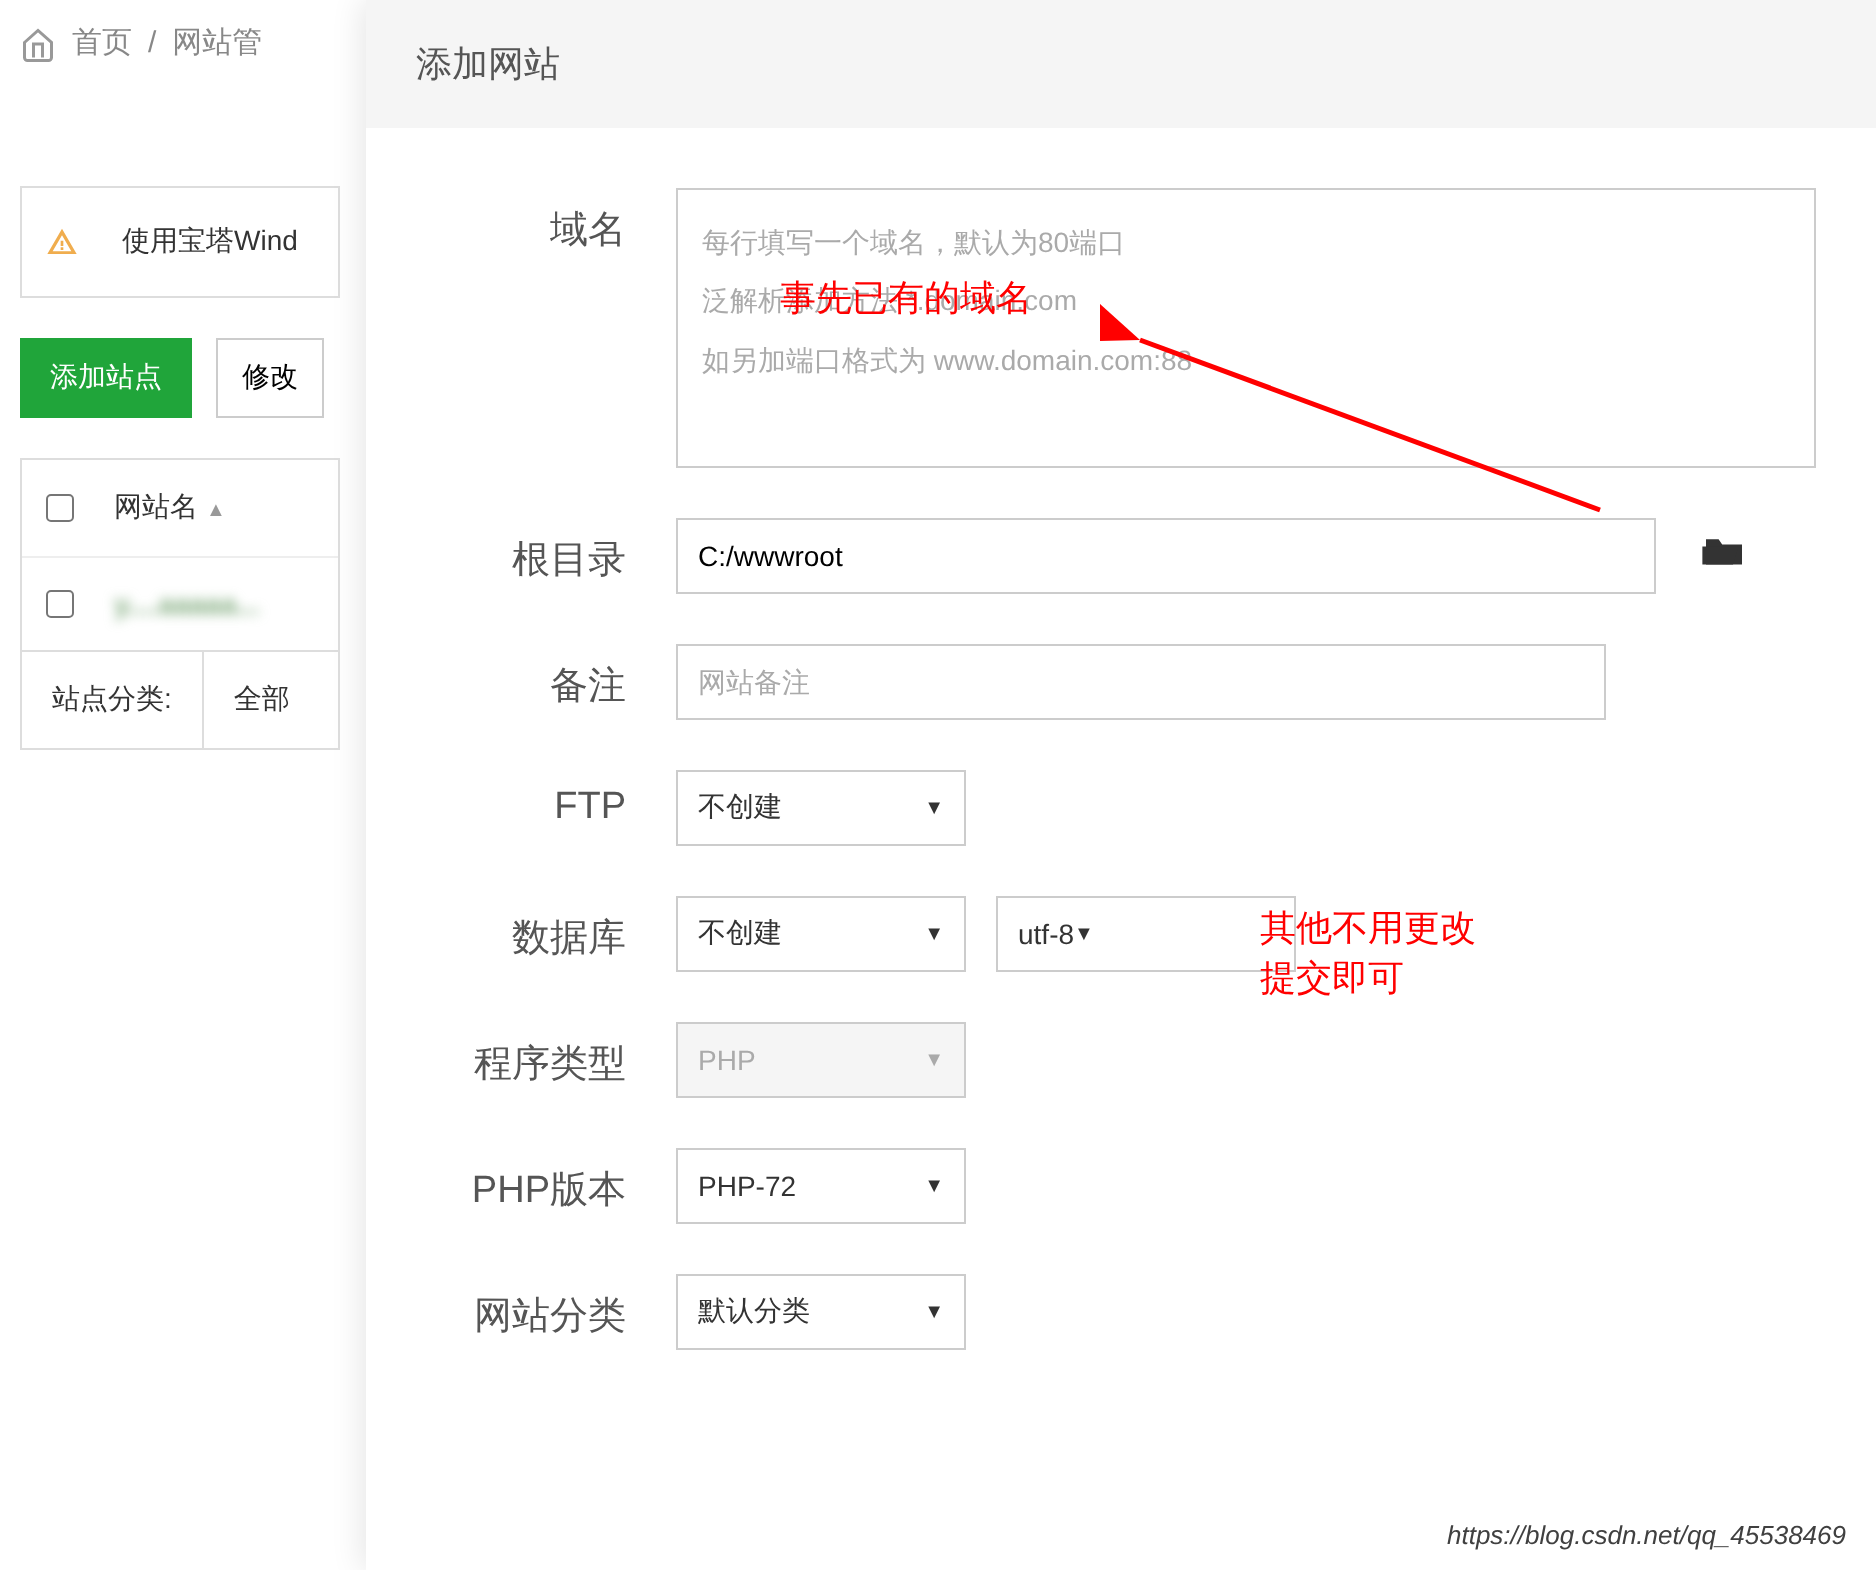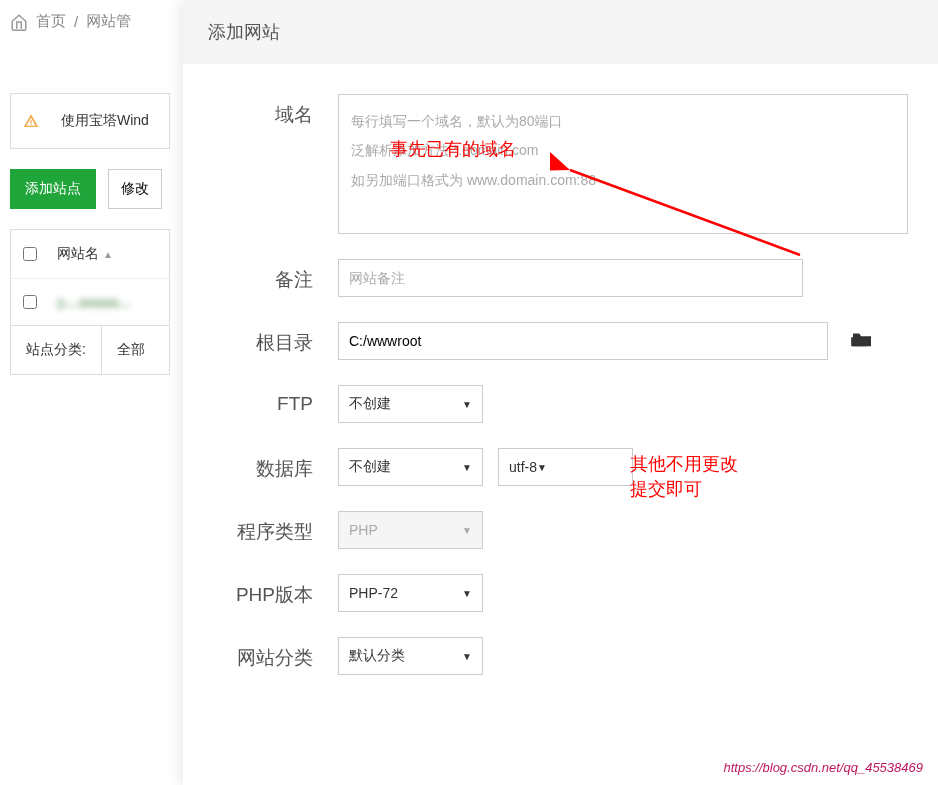--- a/index.html
+++ b/index.html
@@ -31,29 +31,29 @@
     .form-row { display: flex; align-items: flex-start; margin-bottom: 25px; }
     .form-label { width: 130px; text-align: right; padding-right: 25px; color: #555; font-size: 19px; padding-top: 8px; }
     .form-control { flex: 1; display: flex; gap: 15px; align-items: center; }
     .textarea-domain { width: 570px; height: 140px; border: 1px solid #ccc; padding: 12px; font-size: 14px; color: #15803d; resize: none; font-family: inherit; line-height: 2.1; }
     .textarea-domain::placeholder { color: #aaa; }
     .input-text { width: 465px; height: 38px; border: 1px solid #ccc; padding: 0 10px; font-size: 14px; }
     .input-text::placeholder { color: #aaa; }
     .input-rootdir { width: 490px; height: 38px; border: 1px solid #ccc; padding: 0 10px; font-size: 14px; }
     .folder-icon { font-size: 20px; color: #333; cursor: pointer; margin-left: 8px; }
     .select { width: 145px; height: 38px; border: 1px solid #ccc; padding: 0 10px; font-size: 14px; background: #fff; position: relative; display: flex; align-items: center; justify-content: space-between; cursor: pointer; }
-    .select-encoding { width: 135px; height: 38px; border: 1px solid #ccc; padding: 0 10px; font-size: 14px; background: #fff; display: flex; align-items: center; justify-content: flex-start; cursor: pointer; }
+    .select-encoding { width: 150px; height: 38px; border: 1px solid #ccc; padding: 0 10px; font-size: 14px; background: #fff; display: flex; align-items: center; justify-content: flex-start; cursor: pointer; }
     .select-disabled { background: #f5f5f5; color: #aaa; cursor: not-allowed; }
     .caret { font-size: 10px; }
     
     
     .annotation-1 { position: absolute; top: 137px; left: 390px; color: red; font-size: 18px; font-weight: normal; z-index: 10; pointer-events: none; }
     .annotation-2 { position: absolute; top: 452px; left: 630px; color: red; font-size: 18px; line-height: 1.4; z-index: 10; pointer-events: none; }
     .arrow-svg { position: absolute; top: 140px; left: 550px; z-index: 9; pointer-events: none; }
-    .watermark { position: absolute; bottom: 10px; right: 15px; color: #be185d; font-size: 13px; font-style: italic; }
+    .watermark { position: absolute; bottom: 10px; right: 15px; color: #404040; font-size: 13px; font-style: italic; }
   </style>
 </head>
 <body>
 
 <div class="bg-page">
   <div class="breadcrumb">
     <svg class="home-icon" viewBox="0 0 24 24" fill="none" stroke="#999" stroke-width="2">
         <path d="M3 11l9-8 9 8v10a2 2 0 01-2 2H5a2 2 0 01-2-2V11z"></path>
         <path d="M9 21V12h6v9"></path>
       </svg>
@@ -97,36 +97,36 @@
     <div class="form-row">
       <div class="form-label">域名</div>
       <div class="form-control">
         <textarea class="textarea-domain" placeholder="每行填写一个域名，默认为80端口
 泛解析添加方法 *.domain.com
 如另加端口格式为 www.domain.com:88" style=""></textarea>
       </div>
     </div>
 
     <div class="form-row">
-      <div class="form-label">备注</div>
-      <div class="form-control">
-        <input type="text" class="input-text" placeholder="网站备注" style="">
-      </div>
-    </div>
-
-    <div class="form-row">
       <div class="form-label">根目录</div>
       <div class="form-control">
         <input type="text" class="input-rootdir" value="C:/wwwroot" style="">
         <span class="folder-icon">
           <svg width="22" height="18" viewBox="0 0 24 20" fill="#333">
               <path d="M2 4h7l2 3h11v11H2V4z"></path>
               <path d="M0 8h20l-3 10H0z" fill="#333"></path>
             </svg>
         </span>
+      </div>
+    </div>
+
+    <div class="form-row">
+      <div class="form-label">备注</div>
+      <div class="form-control">
+        <input type="text" class="input-text" placeholder="网站备注" style="">
       </div>
     </div>
 
     <div class="form-row">
       <div class="form-label">FTP</div>
       <div class="form-control">
         <div class="select">
           <span>不创建</span>
             <span class="caret">▼</span>
         </div>

